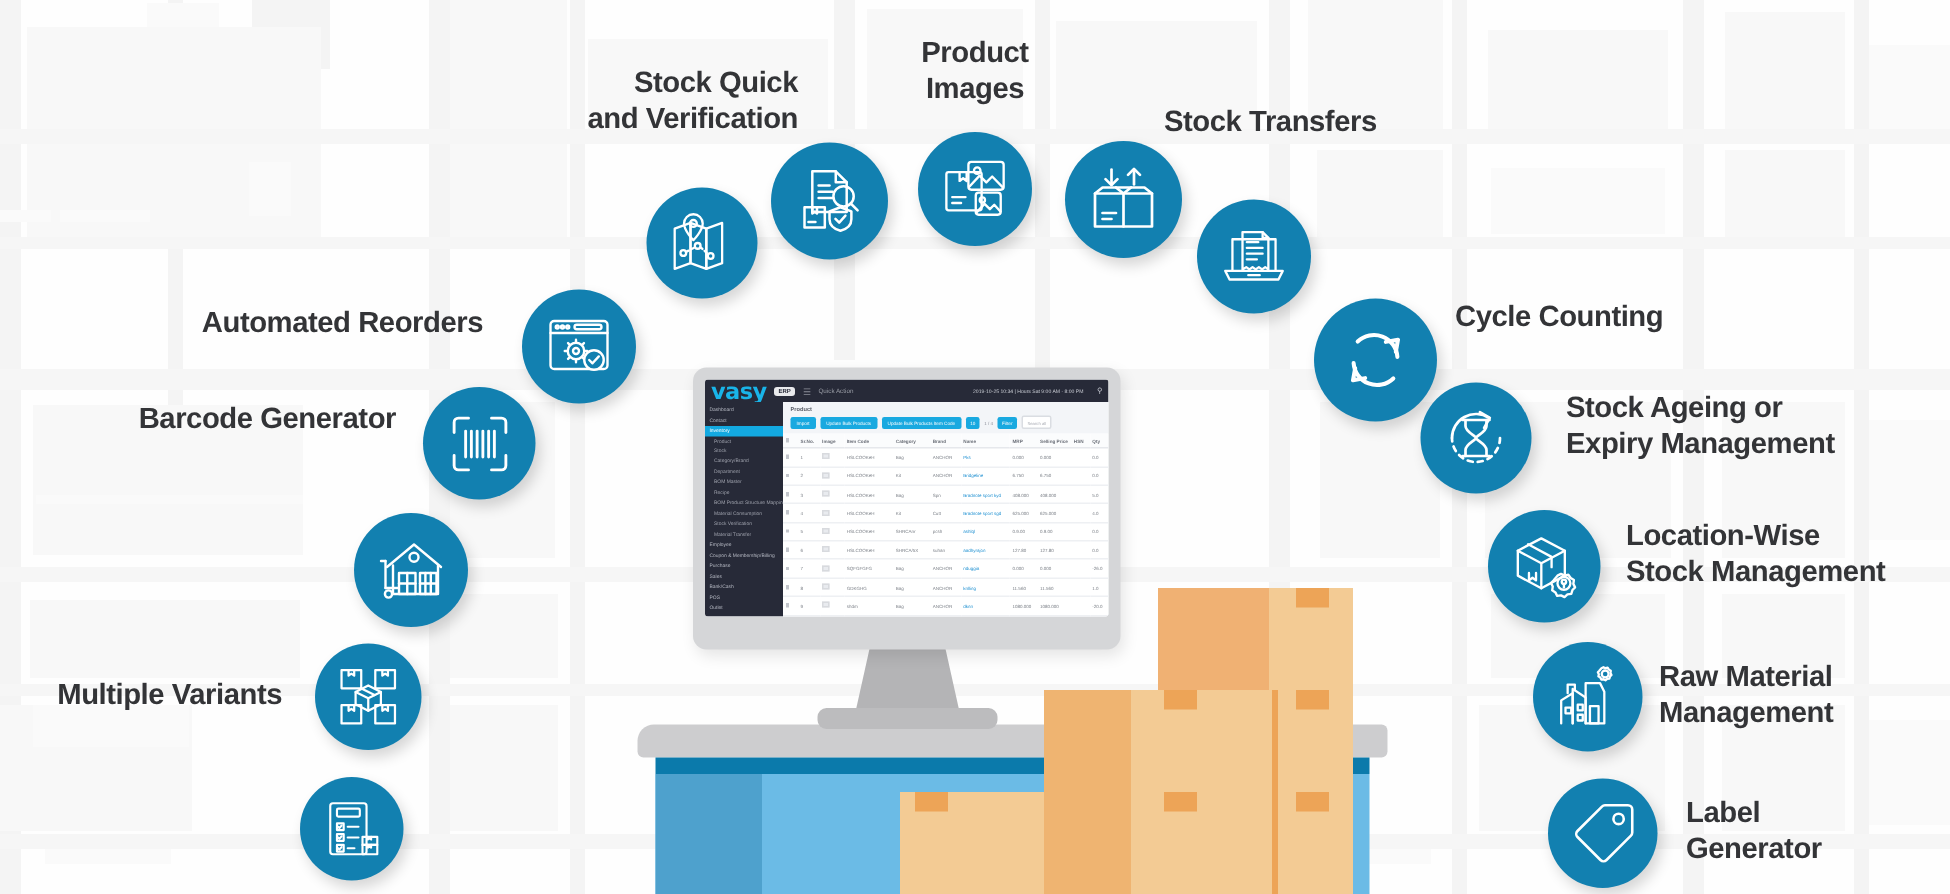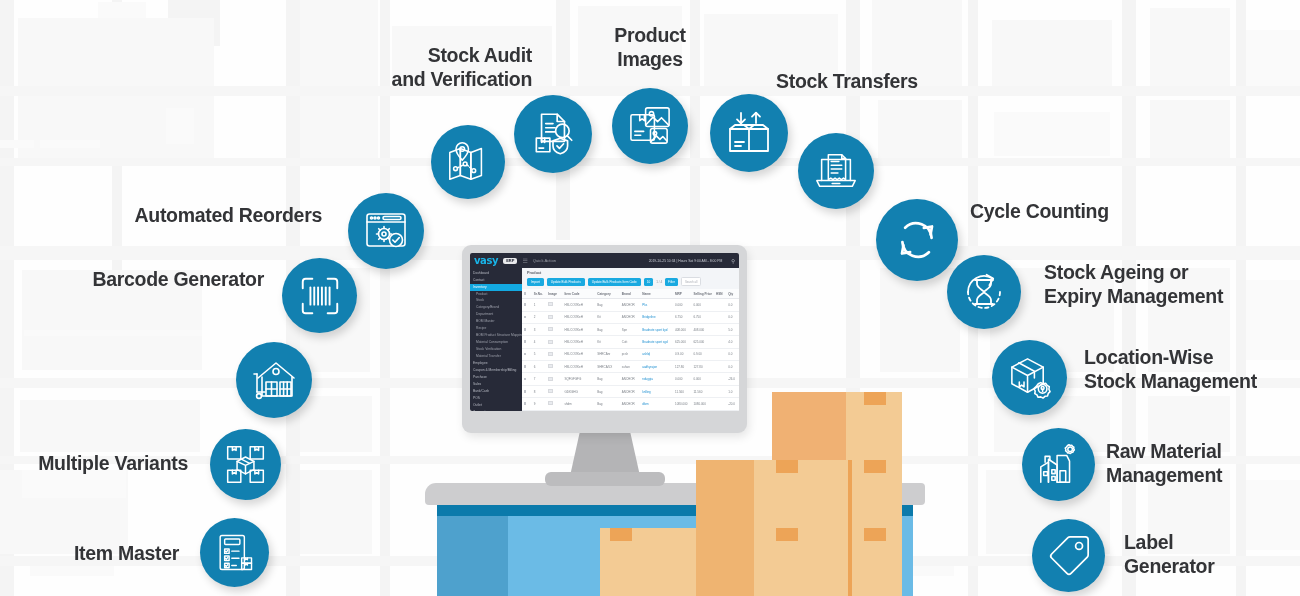--- a/index.html
+++ b/index.html
@@ -95,21 +95,21 @@
     width: 100%; height: 100%; background: #ffffff;
     border-radius: 2px; overflow: hidden; display: flex; flex-direction: column;
     position: relative;
     filter: blur(0.35px);
   }
   .scr-top {
     height: 15px; background: #272a38; display: flex; align-items: center;
     flex: 0 0 auto; padding: 0 4px; gap: 5px;
   }
   .logo-txt {
-    color: #19b4e8; font-size: 10px; font-weight: bold; letter-spacing: -0.4px;
+    color: #19b4e8; font-size: 15px; font-weight: bold; letter-spacing: -0.4px;
     font-family: "DejaVu Sans", sans-serif;
   }
   .logo-badge {
     background: #e9eaec; color: #272a38; font-size: 4px; font-weight: bold;
     border-radius: 2px; padding: 1px 3px; line-height: 1;
   }
   .scr-hamb { color: #8b8e99; font-size: 6px; }
   .scr-quick { color: #9a9da6; font-size: 4.2px; }
   .scr-meta { color: #c9ccd4; font-size: 3.4px; margin-left: auto; white-space: nowrap; }
   .scr-srch { color: #c9ccd4; font-size: 5px; margin-left: 4px; }
@@ -439,26 +439,25 @@
     <div class="bx" style="left:696px; top:528px; width:58px;  height:68px; background:#efb471;"></div>
     <div class="bx" style="left:754px; top:528px; width:96px;  height:68px; background:#f3cb94;">
       <div class="tab" style="left:22px;"></div>
     </div>
     <div class="bx" style="left:850px; top:528px; width:52px;  height:68px; background:#f3cb94;">
       <div class="tab" style="left:14px;"></div>
     </div>
     <div class="bx" style="left:848px; top:528px; width:4px;   height:68px; background:#eda457;"></div>
   </div>
 
-  <div class="label r" style="left:300px; top:44px; width:232px;">Stock Audit
+  <div class="label r" style="left:300px; top:44px; width:232px;">Stock Quick
 and Verification</div>
   <div class="label r" style="left:80px; top:204px; width:242px;">Automated Reorders</div>
   <div class="label r" style="left:40px; top:268px; width:224px;">Barcode Generator</div>
   <div class="label r" style="left:0px; top:452px; width:188px;">Multiple Variants</div>
-  <div class="label r" style="left:0px; top:542px; width:179px;">Item Master</div>
 
   <div class="label c" style="left:586px; top:24px; width:128px;">Product
 Images</div>
   <div class="label l" style="left:776px; top:70px; width:180px;">Stock Transfers</div>
 
   <div class="label l" style="left:970px; top:200px; width:200px;">Cycle Counting</div>
   <div class="label l" style="left:1044px; top:261px; width:246px;">Stock Ageing or
 Expiry Management</div>
   <div class="label l" style="left:1084px; top:346px; width:210px;">Location-Wise
 Stock Management</div>

